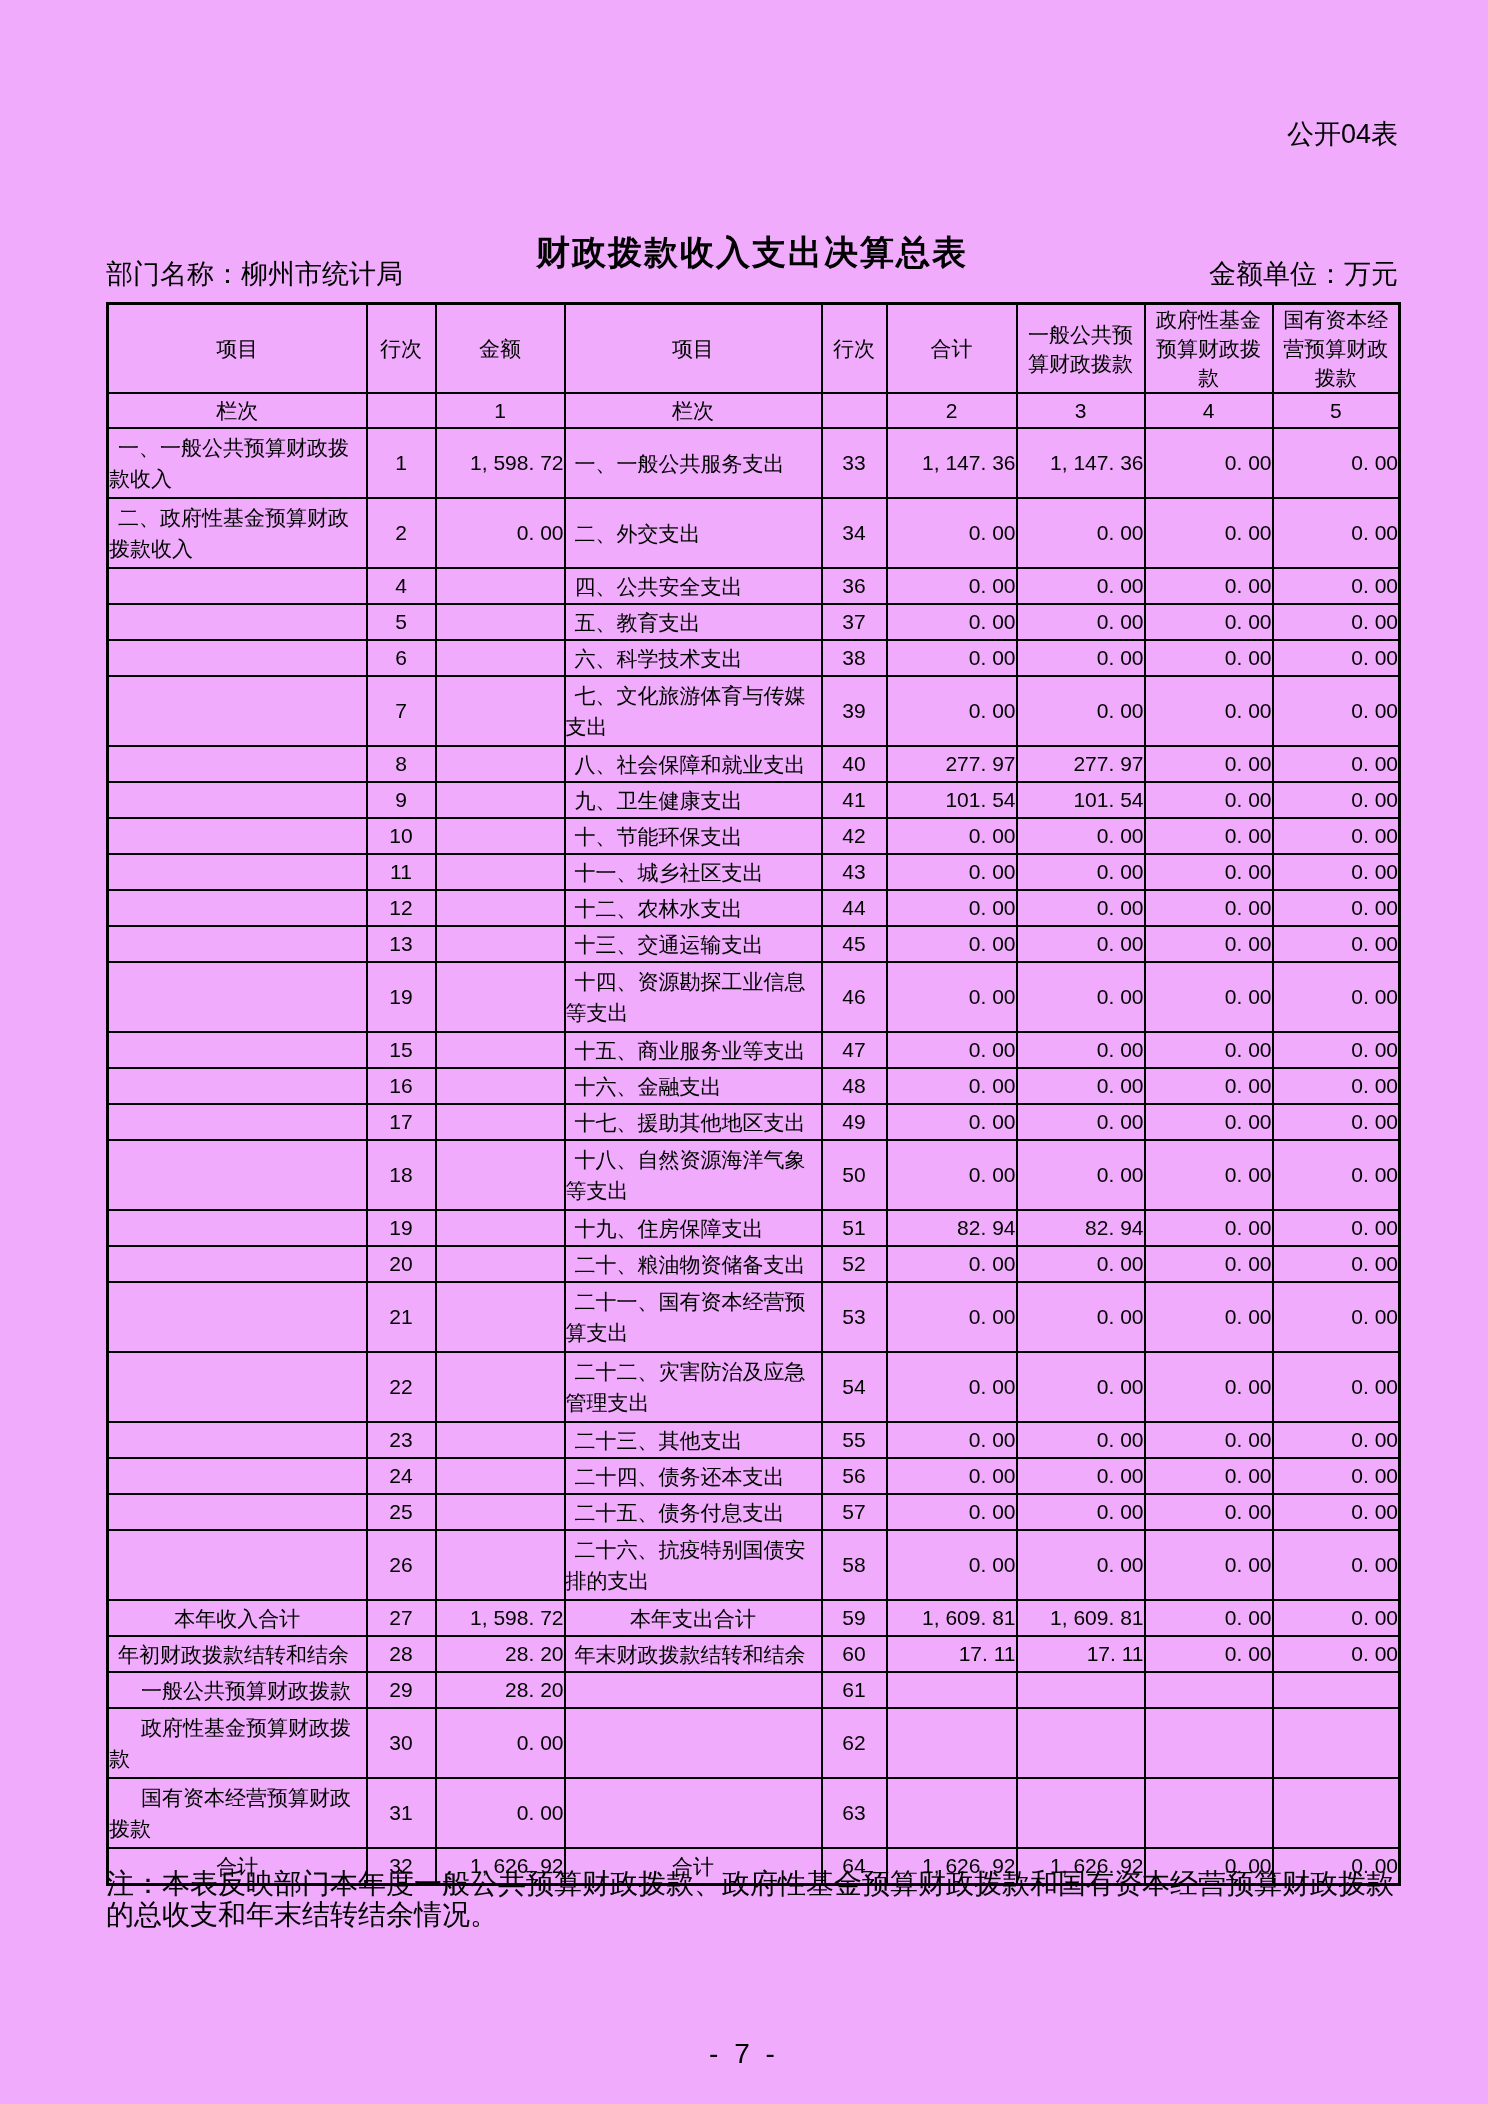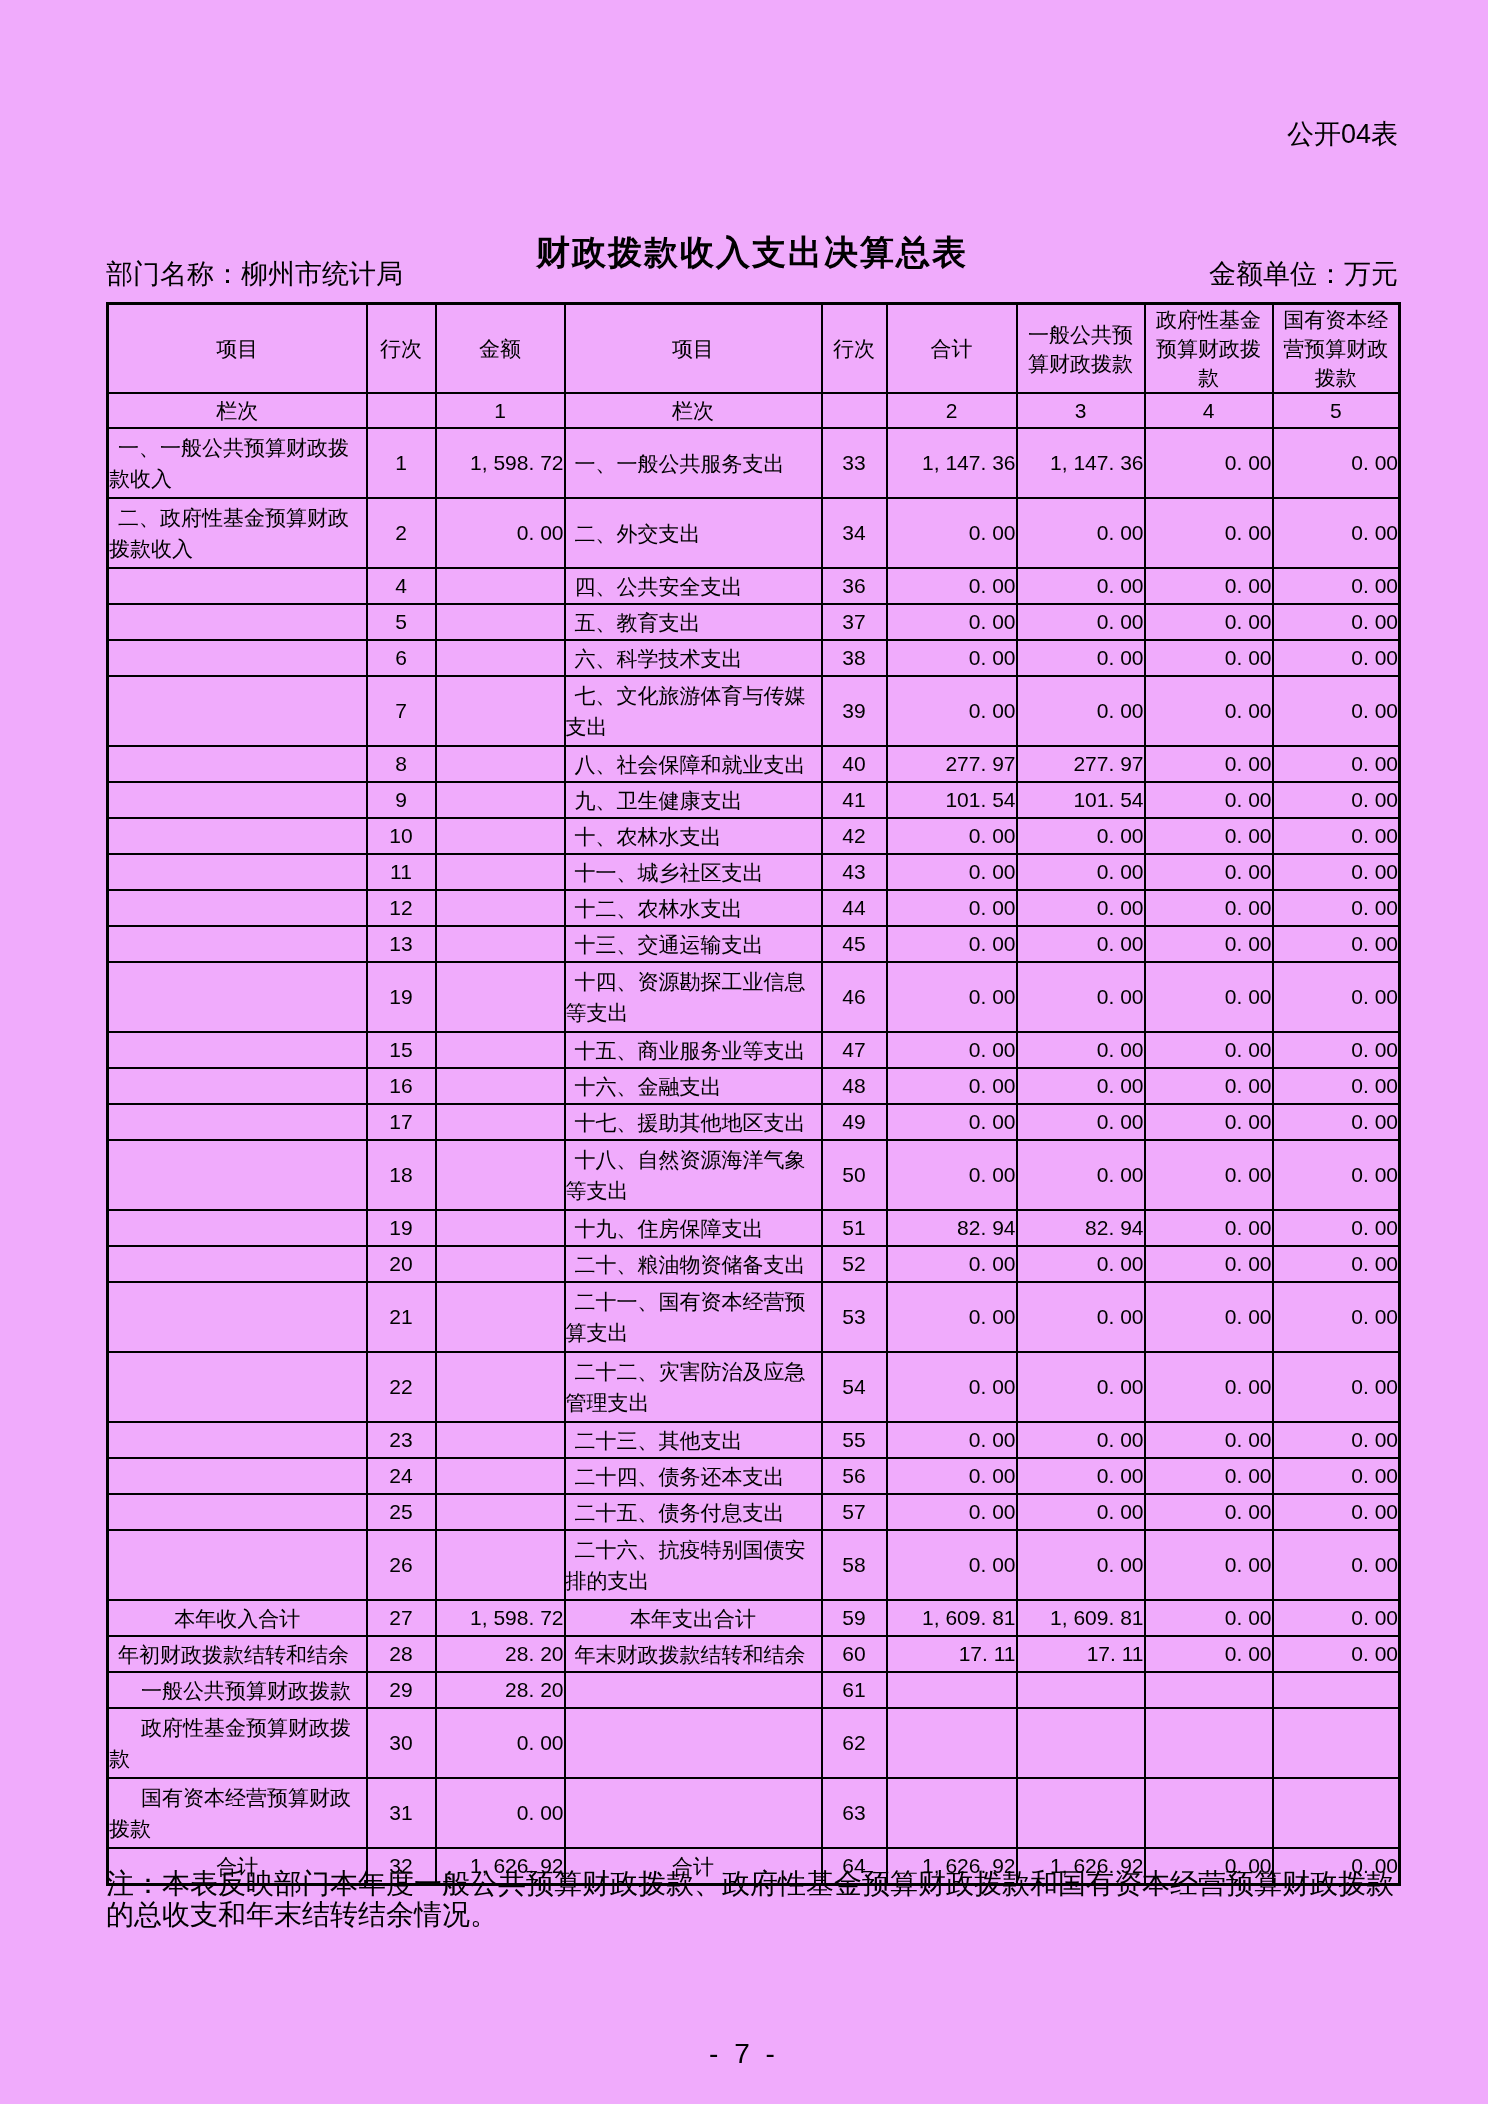--- a/index.html
+++ b/index.html
@@ -160,21 +160,21 @@
           <td class="rowno">41</td>
           <td class="num">101. 54</td>
           <td class="num">101. 54</td>
           <td class="num">0. 00</td>
           <td class="num">0. 00</td>
         </tr>
         <tr class="r1">
           <td class="item"></td>
           <td class="rowno">10</td>
           <td class="num"></td>
-          <td class="item">十、农林水支出</td>
+          <td class="item">十、节能环保支出</td>
           <td class="rowno">42</td>
           <td class="num">0. 00</td>
           <td class="num">0. 00</td>
           <td class="num">0. 00</td>
           <td class="num">0. 00</td>
         </tr>
         <tr class="r1">
           <td class="item"></td>
           <td class="rowno">11</td>
           <td class="num"></td>

